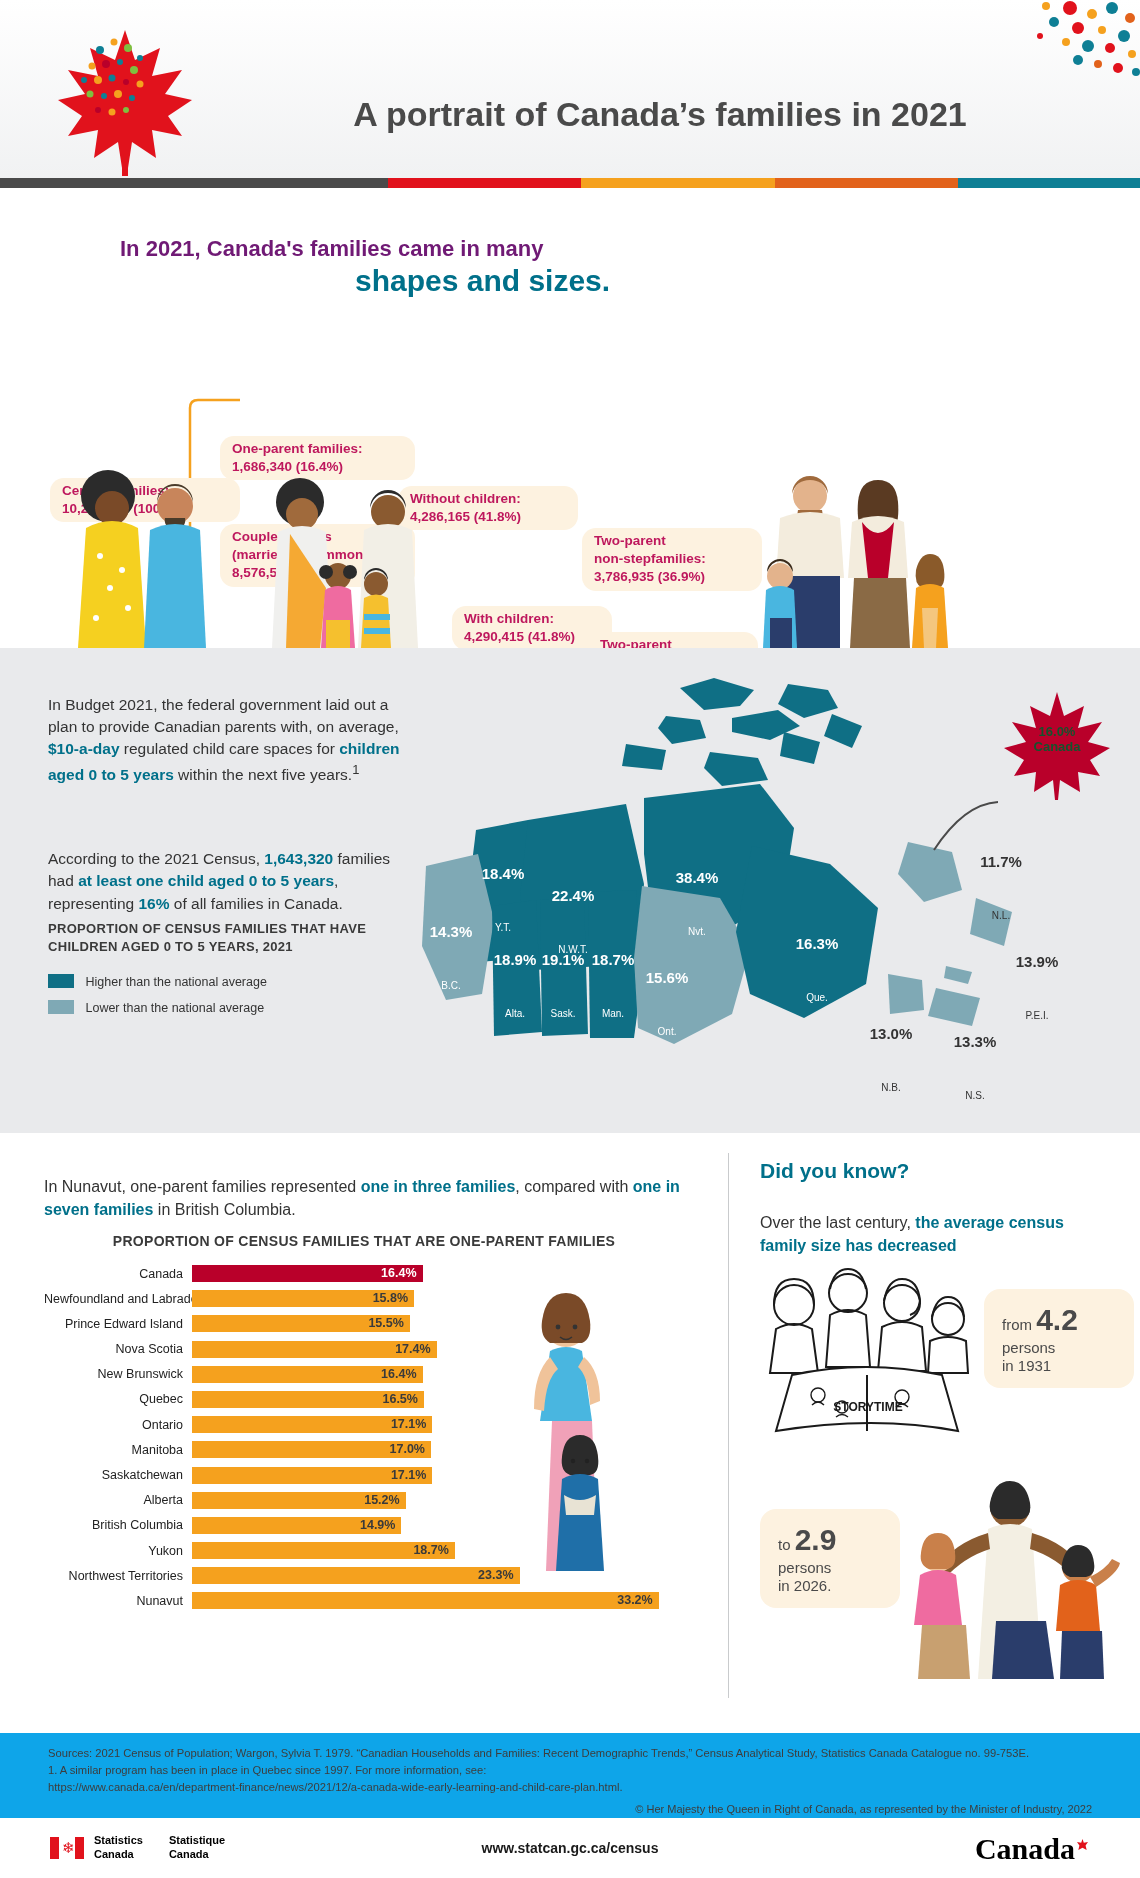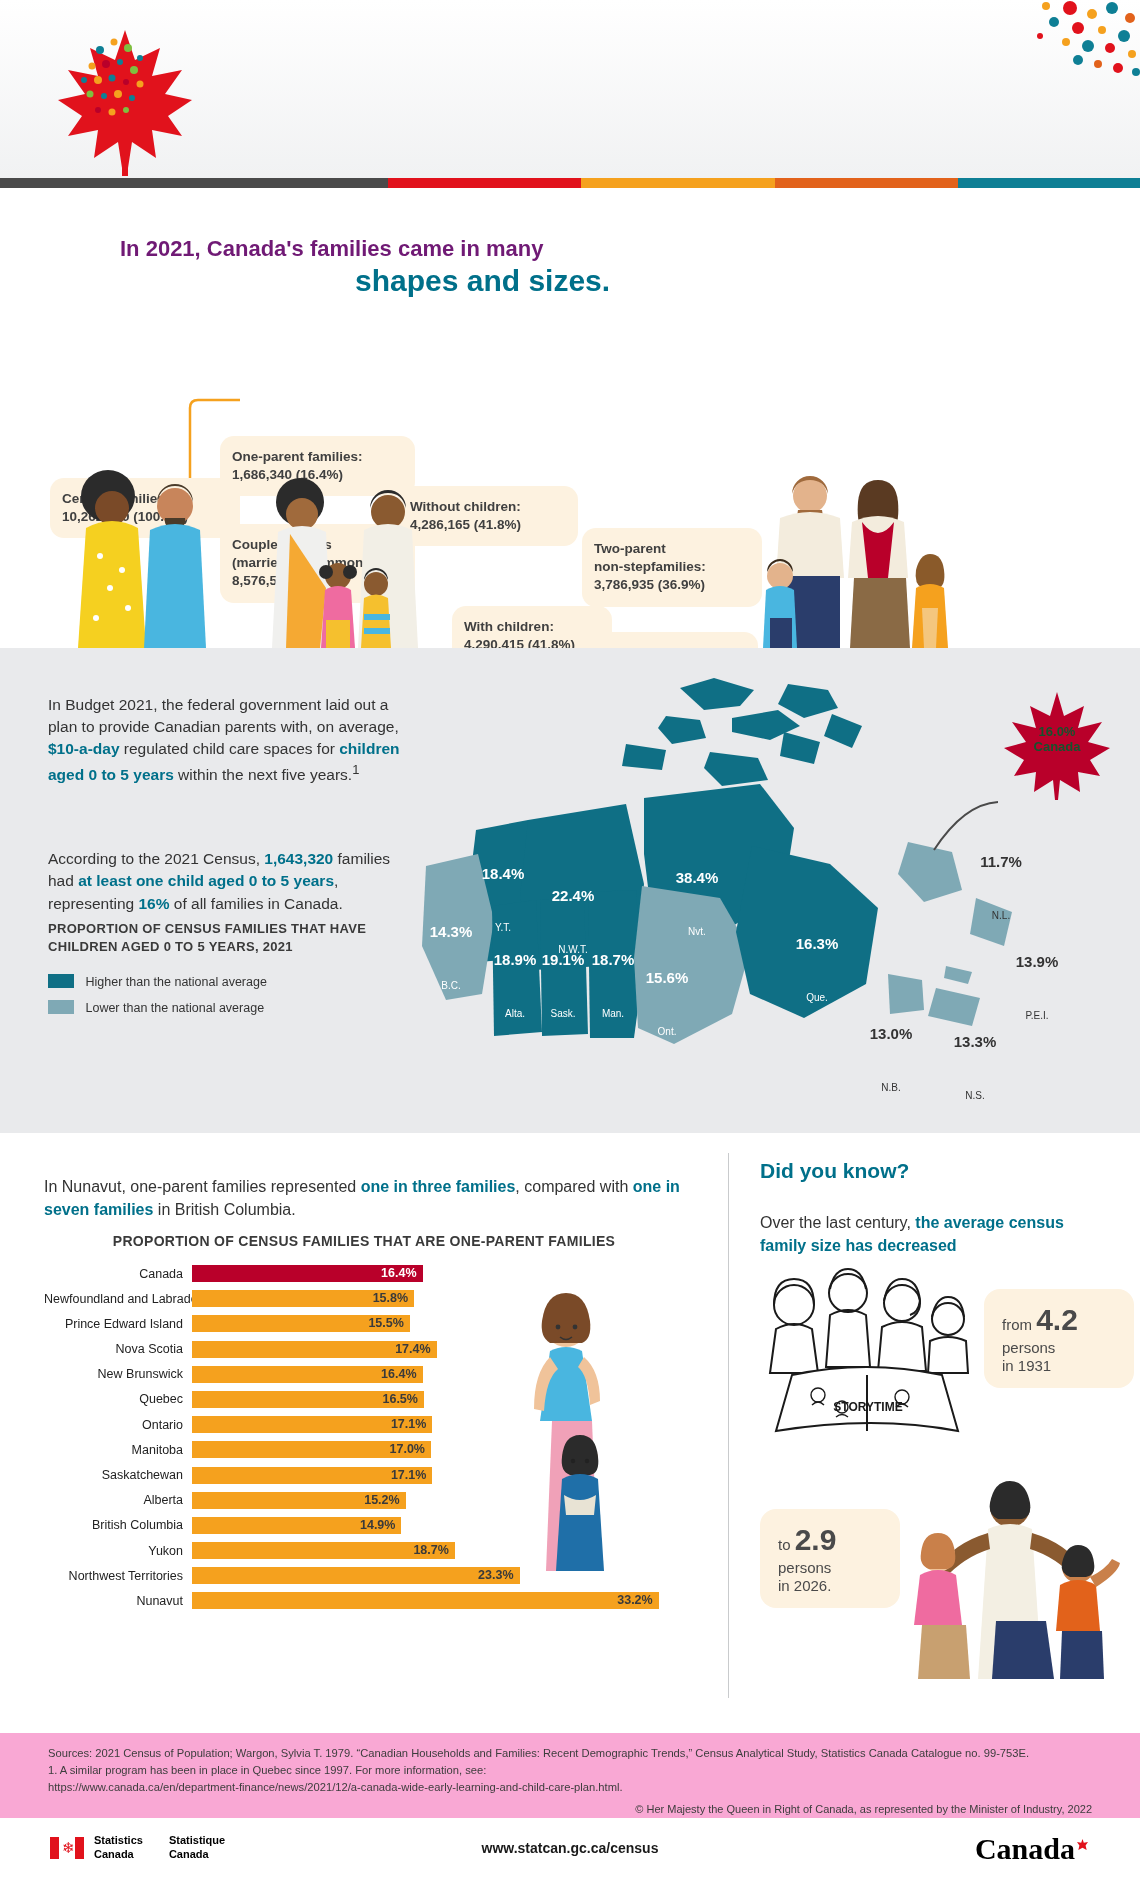--- a/index.html
+++ b/index.html
@@ -37,21 +37,21 @@
     position:absolute; left:120px; top:48px;
     font-size:22px; font-weight:bold; color:#701a75;
   }
   .sec1-head2 {
     position:absolute; left:355px; top:76px;
     font-size:30px; font-weight:bold; color:#00708a;
   }
 
   .bubble {
     position:absolute; background:#fdf2e0; border-radius:14px;
-    padding:12px 12px; font-size:13.5px; font-weight:bold; color:#404040;
+    padding:4px 12px; font-size:13.5px; font-weight:bold; color:#be185d;
     line-height:1.35;
   }
 
   .connector { position:absolute; }
 
   .people-row { position:absolute; left:0; top:280px; width:1140px; height:180px; }
 
   
   .sec2 {
     position:relative; height:485px; background:#e9eaec;
@@ -123,21 +123,21 @@
   .callout {
     position:absolute; background:#fdf2e0; border-radius:16px;
     padding:12px 18px; color:#4a4a4a; font-size:15px; line-height:1.25;
   }
   .callout .big { font-size:30px; font-weight:bold; color:#4a4a4a; }
   .art-box { position:absolute; }
 
   
   .sources {
     position:absolute; left:0; top:1733px; width:1140px; height:85px;
-    background:#f9a8d4; padding:12px 48px 0 48px;
+    background:#0ea5e9; padding:12px 48px 0 48px;
     font-size:11.2px; color:#3d3d3d; line-height:1.5;
   }
   .copyright { text-align:right; margin-top:6px; font-size:11px; }
 
   
   .footer { position:absolute; left:0; top:1818px; width:1140px; height:60px; background:#fff; }
   .footer-url {
     position:absolute; left:0; top:22px; width:1140px; text-align:center;
     font-size:14px; font-weight:bold; color:#1a1a1a;
   }
@@ -209,20 +209,21 @@
         <circle cx="64" cy="78" r="3" fill="#0e7f95"></circle>
       <circle cx="78" cy="76" r="4" fill="#f5a11e"></circle>
         <circle cx="92" cy="80" r="3" fill="#0e7f95"></circle>
       <circle cx="58" cy="92" r="3" fill="#b9002a"></circle>
         <circle cx="72" cy="94" r="3.5" fill="#f5a11e"></circle>
       <circle cx="86" cy="92" r="3" fill="#7fbf3f"></circle>
     </g>
     <rect x="82" y="100" width="6" height="58" fill="#e1121c"></rect>
   </svg>
 
+  <div class="title">A portrait of Canada’s families in 2021</div>
 
   <div class="header-band">
     <span style="width:34%;background:#4a4a4a"></span>
     <span style="width:17%;background:#e1121c"></span>
     <span style="width:17%;background:#f5a11e"></span>
     <span style="width:16%;background:#e2621b"></span>
     <span style="width:16%;background:#0e7f95"></span>
   </div>
 </div>
 

